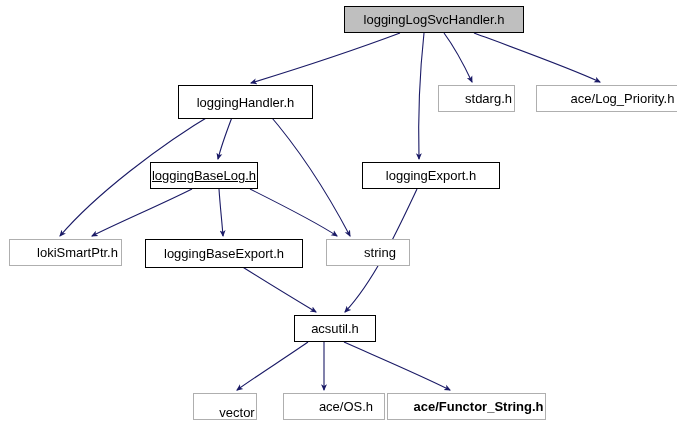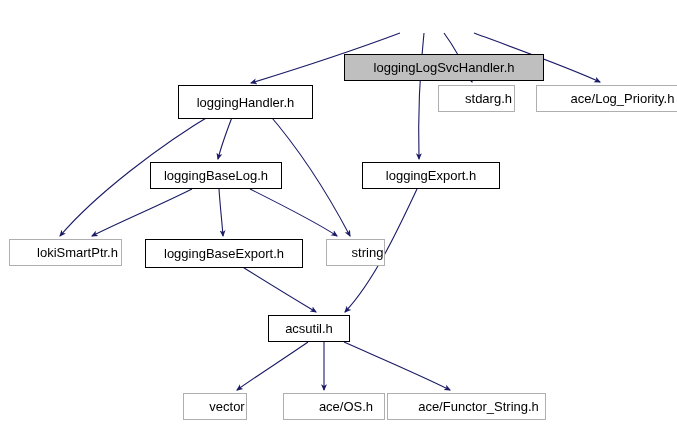--- a/index.html
+++ b/index.html
@@ -82,53 +82,53 @@
         <path d="M 250,189 C 282,205 316,222 337,236"></path>
         <path d="M 241,266 C 268,283 296,300 316,312"></path>
         <path d="M 417,189 C 400,225 375,280 345,312"></path>
         <path d="M 308,342 C 285,358 258,375 237,390"></path>
         <path d="M 324,342 C 324,358 324,375 324,390"></path>
         <path d="M 344,342 C 380,358 420,375 450,390"></path>
       </g>
   </svg>
 
   <div id="nodes">
-      <div class="node root" style="left: 344px; top: 6px; width: 200px; height: 27px; margin-top: 48px;">
+      <div class="node root" style="left: 344px; top: 6px; width: 180px; height: 27px;">
         <span class="node-label">loggingLogSvcHandler.h</span>
       </div>
       <div class="node local" style="left: 178px; top: 85px; width: 135px; height: 34px;">
         <span class="node-label">loggingHandler.h</span>
       </div>
       <div class="node sys" style="left: 438px; top: 85px; width: 77px; height: 27px;">
         <span class="node-label">stdarg.h</span>
       </div>
       <div class="node sys" style="left: 536px; top: 85px; width: 149px; height: 27px;">
         <span class="node-label">ace/Log_Priority.h</span>
       </div>
-      <div class="node local" style="left: 150px; top: 162px; width: 132px; height: 27px;">
+      <div class="node local" style="left: 150px; top: 162px; width: 108px; height: 27px; text-decoration: underline;">
         <span class="node-label">loggingBaseLog.h</span>
       </div>
       <div class="node local" style="left: 362px; top: 162px; width: 138px; height: 27px;">
         <span class="node-label">loggingExport.h</span>
       </div>
       <div class="node sys" style="left: 9px; top: 239px; width: 113px; height: 27px;">
         <span class="node-label">lokiSmartPtr.h</span>
       </div>
       <div class="node local" style="left: 145px; top: 239px; width: 158px; height: 29px;">
         <span class="node-label">loggingBaseExport.h</span>
       </div>
-      <div class="node sys" style="left: 326px; top: 239px; width: 59px; height: 27px;">
+      <div class="node sys" style="left: 326px; top: 239px; width: 84px; height: 27px;">
         <span class="node-label">string</span>
       </div>
-      <div class="node local" style="left: 268px; top: 315px; width: 82px; height: 27px;">
+      <div class="node local" style="left: 294px; top: 315px; width: 82px; height: 27px;">
         <span class="node-label">acsutil.h</span>
       </div>
-      <div class="node sys" style="left: 183px; top: 393px; width: 64px; height: 27px;">
+      <div class="node sys" style="left: 193px; top: 393px; width: 64px; height: 27px; align-items: flex-end;">
         <span class="node-label">vector</span>
       </div>
       <div class="node sys" style="left: 283px; top: 393px; width: 102px; height: 27px;">
         <span class="node-label">ace/OS.h</span>
       </div>
-      <div class="node sys" style="left: 387px; top: 393px; width: 159px; height: 27px;">
+      <div class="node sys" style="left: 387px; top: 393px; width: 159px; height: 27px; font-weight: bold;">
         <span class="node-label">ace/Functor_String.h</span>
       </div>
     </div>
 </div>
 
 </body></html>

